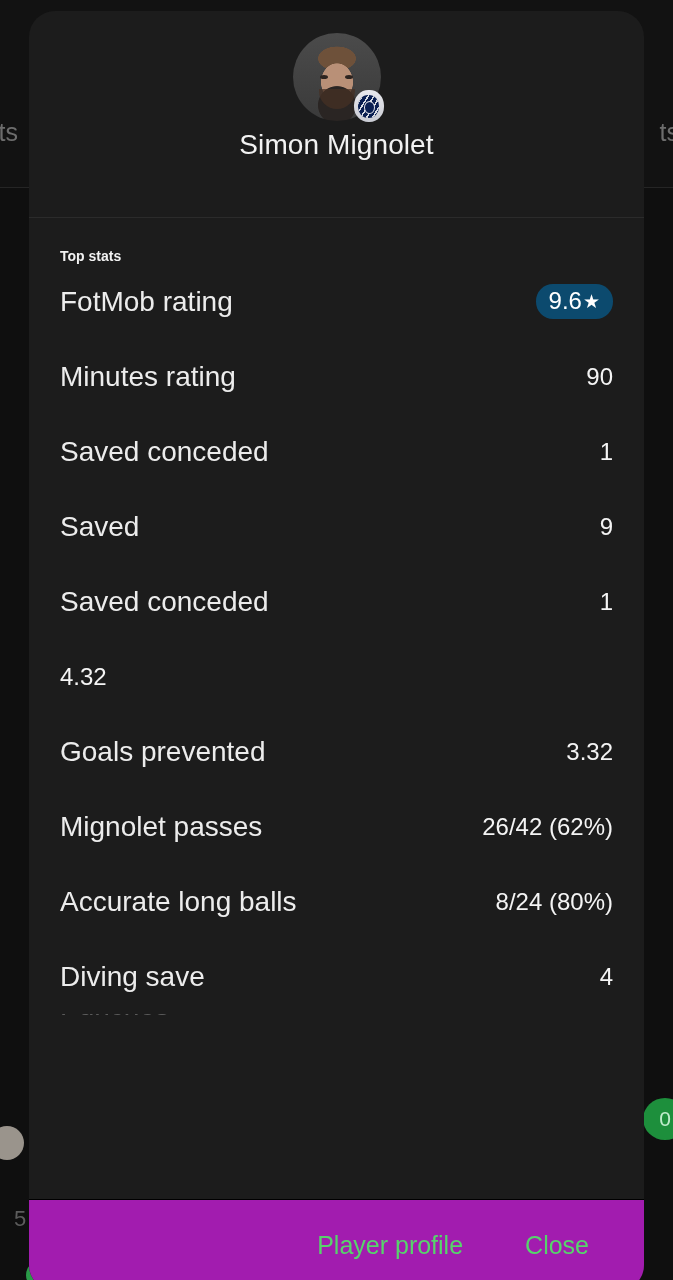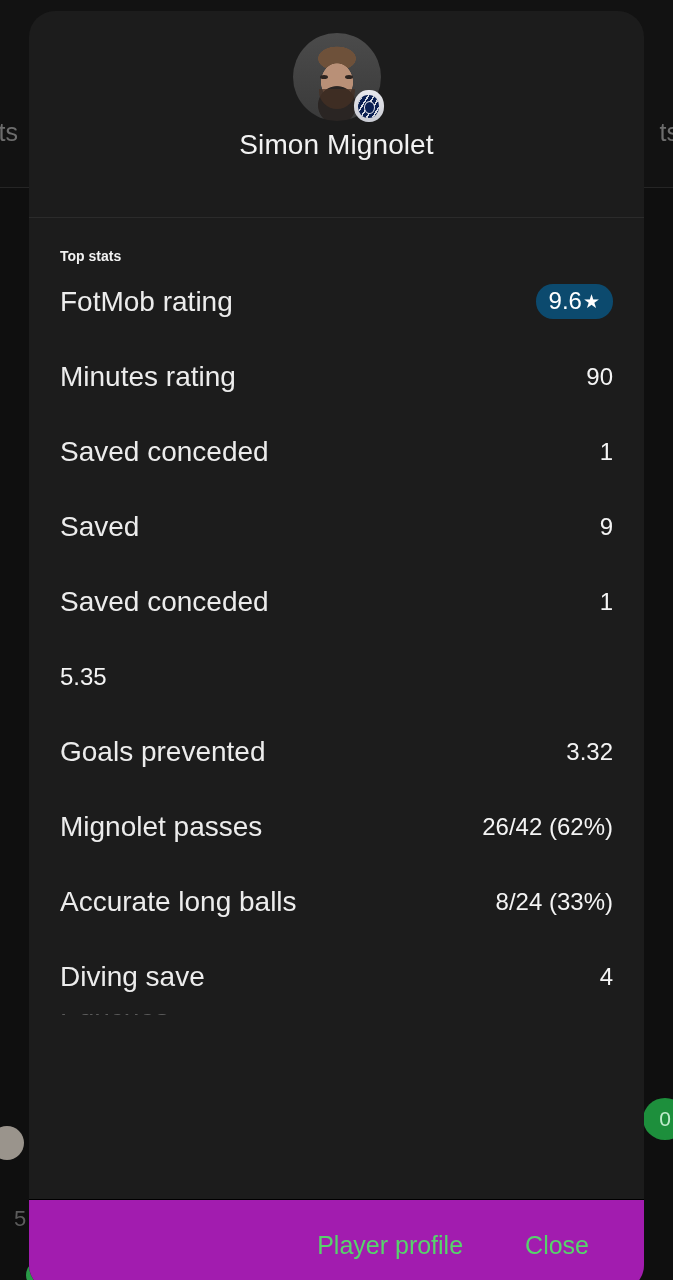--- a/index.html
+++ b/index.html
@@ -211,33 +211,33 @@
         </div>
         <div class="stat-row">
           <span class="stat-label">Saved</span>
           <span class="stat-value">9</span>
         </div>
         <div class="stat-row">
           <span class="stat-label">Saved conceded</span>
           <span class="stat-value">1</span>
         </div>
         <div class="stat-row">
-          <span class="stat-value">5.35</span>
+          <span class="stat-value">4.32</span>
         </div>
         <div class="stat-row">
           <span class="stat-label">Goals prevented</span>
           <span class="stat-value">3.32</span>
         </div>
         <div class="stat-row">
           <span class="stat-label">Mignolet passes</span>
           <span class="stat-value">26/42 (62%)</span>
         </div>
         <div class="stat-row">
           <span class="stat-label">Accurate long balls</span>
-          <span class="stat-value">8/24 (33%)</span>
+          <span class="stat-value">8/24 (80%)</span>
         </div>
         <div class="stat-row">
           <span class="stat-label">Diving save</span>
           <span class="stat-value">4</span>
         </div>
         <div class="stat-row clipped">
           <span class="stat-label">Punches</span>
           <span class="stat-value">1</span>
         </div>
       </div>

